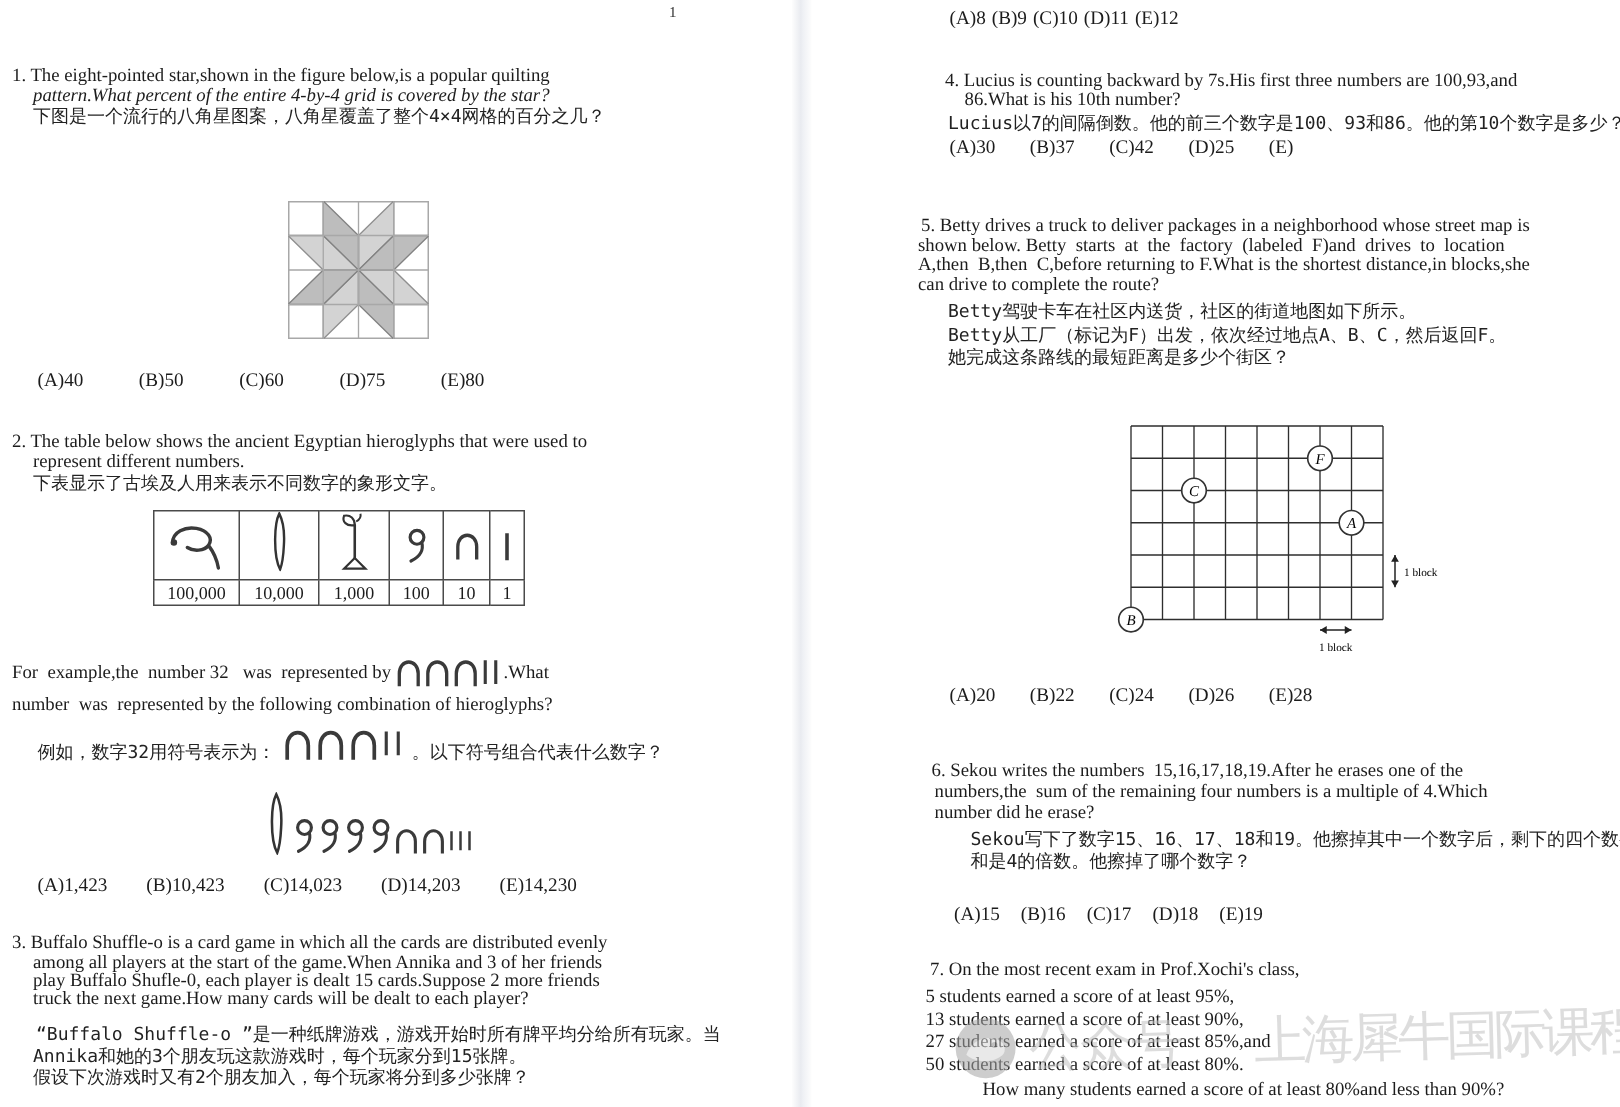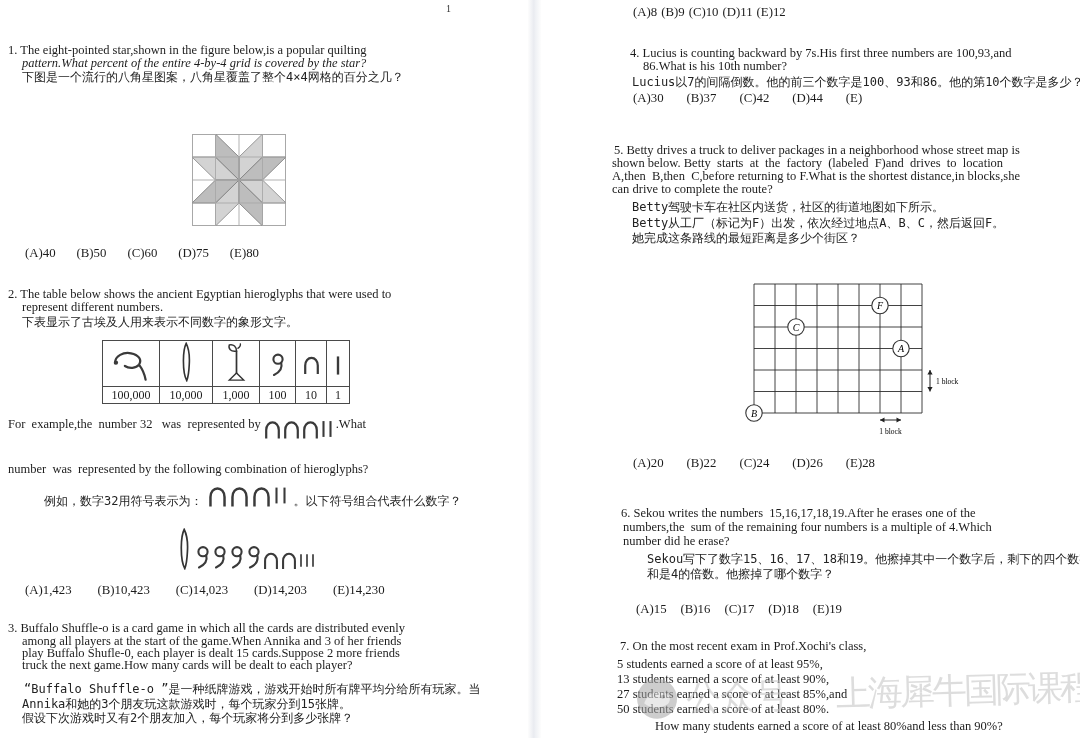--- a/index.html
+++ b/index.html
@@ -78,21 +78,21 @@
   <polygon points="0,23 23.5,46 47,46 23.5,23" fill="#d3d3d3" stroke="#8f8f8f" stroke-width="0.9"></polygon>
 
   <polygon points="23.5,0 47,23 47,46 23.5,23" fill="#bdbdbd" stroke="#828282" stroke-width="0.9"></polygon>
   <polygon points="94,23 70.5,46 47,46 70.5,23" fill="#bdbdbd" stroke="#828282" stroke-width="0.9"></polygon>
   <polygon points="70.5,92 47,69 47,46 70.5,69" fill="#bdbdbd" stroke="#828282" stroke-width="0.9"></polygon>
   <polygon points="0,69 23.5,46 47,46 23.5,69" fill="#bdbdbd" stroke="#828282" stroke-width="0.9"></polygon>
 
   <path d="M23.5,0 V92 M47,0 V92 M70.5,0 V92 M0,23 H94 M0,46 H94 M0,69 H94" stroke="#a8a8a8" stroke-width="0.9" fill="none"></path>
 </svg>
 
-<div class="abs opts" style="left:25px;top:247px;gap:21px;">
+<div class="abs opts" style="left:25px;top:247px;gap:37px;">
   <span>(A)40</span>
   <span>(B)50</span>
   <span>(C)60</span>
   <span>(D)75</span>
   <span>(E)80</span>
 </div>
 
 <div class="abs en" style="left:8px;top:288px;">2. The table below shows the ancient Egyptian hieroglyphs that were used to</div>
 <div class="abs en" style="left:22px;top:301px;">represent different numbers.</div>
 <div class="abs zh" style="left:22px;top:315px;">下表显示了古埃及人用来表示不同数字的象形文字。</div>
@@ -121,21 +121,21 @@
   <tr>
     <td class="vcell">100,000</td>
     <td class="vcell">10,000</td>
     <td class="vcell">1,000</td>
     <td class="vcell">100</td>
     <td class="vcell">10</td>
     <td class="vcell">1</td>
   </tr>
 </tbody></table>
 
-<div class="abs" style="left:8px;top:418px;display:flex;align-items:flex-start;">
+<div class="abs" style="left:8px;top:437px;display:flex;align-items:center;">
   <span class="en" style="white-space:pre;">For  example,the  number 32   was  represented by</span>
   <span class="glyphrow" style="gap:2px;margin:0 3px;">
     <svg width="17" height="20">
         <use href="#hg-arch"></use>
       </svg>
     <svg width="17" height="20">
         <use href="#hg-arch"></use>
       </svg>
     <svg width="17" height="20">
         <use href="#hg-arch"></use>
@@ -144,21 +144,21 @@
         <use href="#hg-stroke"></use>
       </svg>
     <svg width="5" height="22">
         <use href="#hg-stroke"></use>
       </svg>
   </span>
   <span class="en">.What</span>
 </div>
 <div class="abs en" style="left:8px;top:463px;">number  was  represented by the following combination of hieroglyphs?</div>
 
-<div class="abs" style="left:25px;top:483px;display:flex;align-items:flex-end;margin-left:19px;">
+<div class="abs" style="left:25px;top:483px;display:flex;align-items:flex-end;">
   <span class="zh" style="white-space:pre;">例如，数字32用符号表示为：</span>
   <span class="glyphrow" style="gap:3px;margin:0 6px;">
     <svg width="19" height="22">
         <use href="#hg-arch"></use>
       </svg>
     <svg width="19" height="22">
         <use href="#hg-arch"></use>
       </svg>
     <svg width="19" height="22">
         <use href="#hg-arch"></use>
@@ -232,21 +232,21 @@
   <span>(E)12</span>
 </div>
 
 <div class="abs en" style="left:630px;top:47px;">4. Lucius is counting backward by 7s.His first three numbers are 100,93,and</div>
 <div class="abs en" style="left:643px;top:60px;">86.What is his 10th number?</div>
 <div class="abs zh" style="left:632px;top:75px;">Lucius以7的间隔倒数。他的前三个数字是100、93和86。他的第10个数字是多少？</div>
 <div class="abs opts" style="left:633px;top:92px;gap:23px;">
   <span>(A)30</span>
   <span>(B)37</span>
   <span>(C)42</span>
-  <span>(D)44</span>
+  <span>(D)25</span>
   <span>(E)</span>
 </div>
 
 <div class="abs en" style="left:614px;top:144px;">5. Betty drives a truck to deliver packages in a neighborhood whose street map is</div>
 <div class="abs en" style="left:612px;top:157px;">shown below. Betty  starts  at  the  factory  (labeled  F)and  drives  to  location</div>
 <div class="abs en" style="left:612px;top:170px;">A,then  B,then  C,before returning to F.What is the shortest distance,in blocks,she</div>
 <div class="abs en" style="left:612px;top:183px;">can drive to complete the route?</div>
 <div class="abs zh" style="left:632px;top:200px;">Betty驾驶卡车在社区内送货，社区的街道地图如下所示。</div>
 <div class="abs zh" style="left:632px;top:216px;">Betty从工厂（标记为F）出发，依次经过地点A、B、C，然后返回F。</div>
 <div class="abs zh" style="left:632px;top:231px;">她完成这条路线的最短距离是多少个街区？</div>

